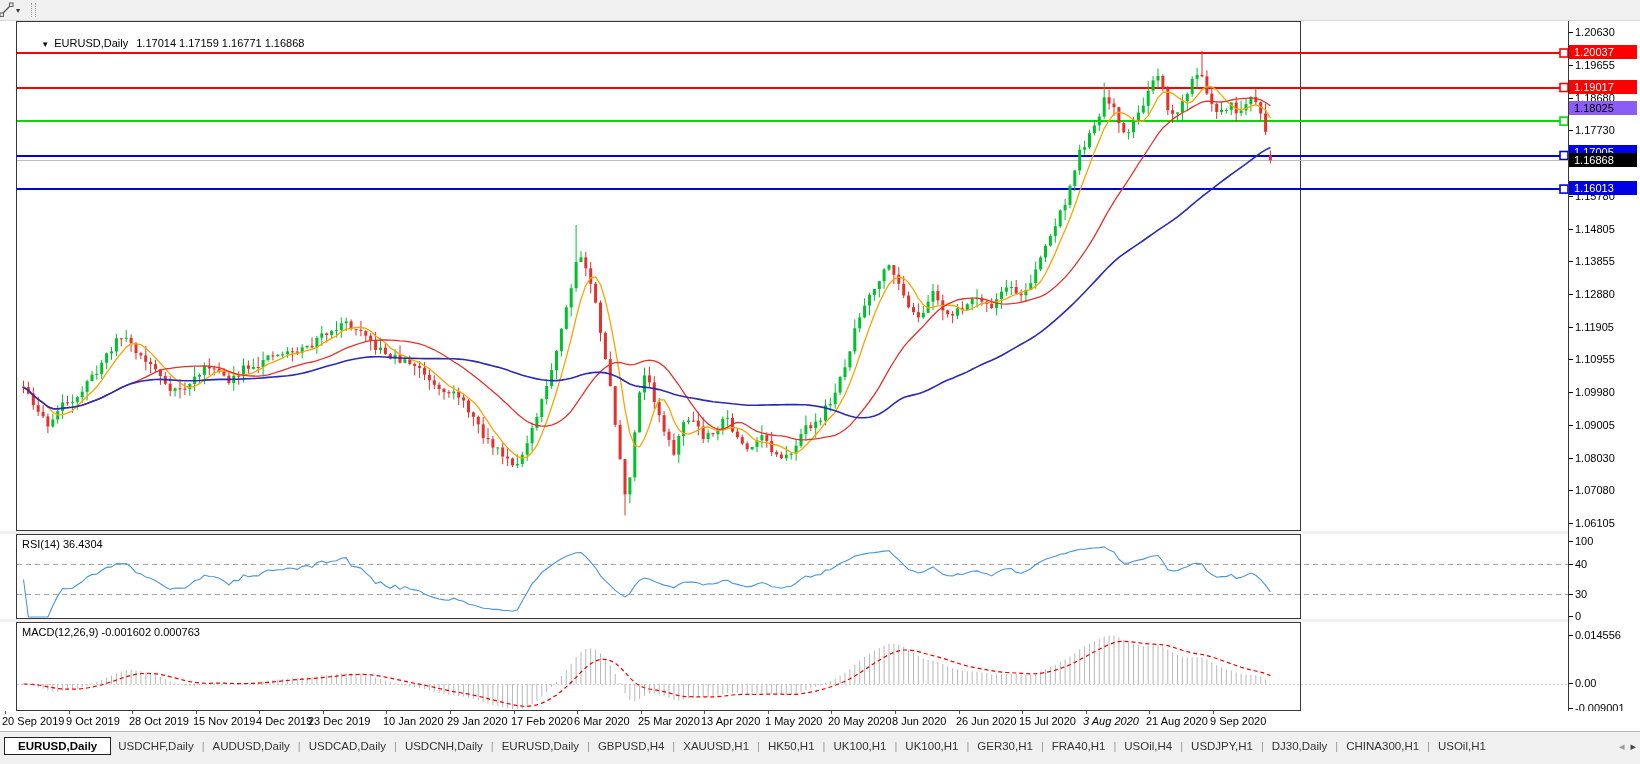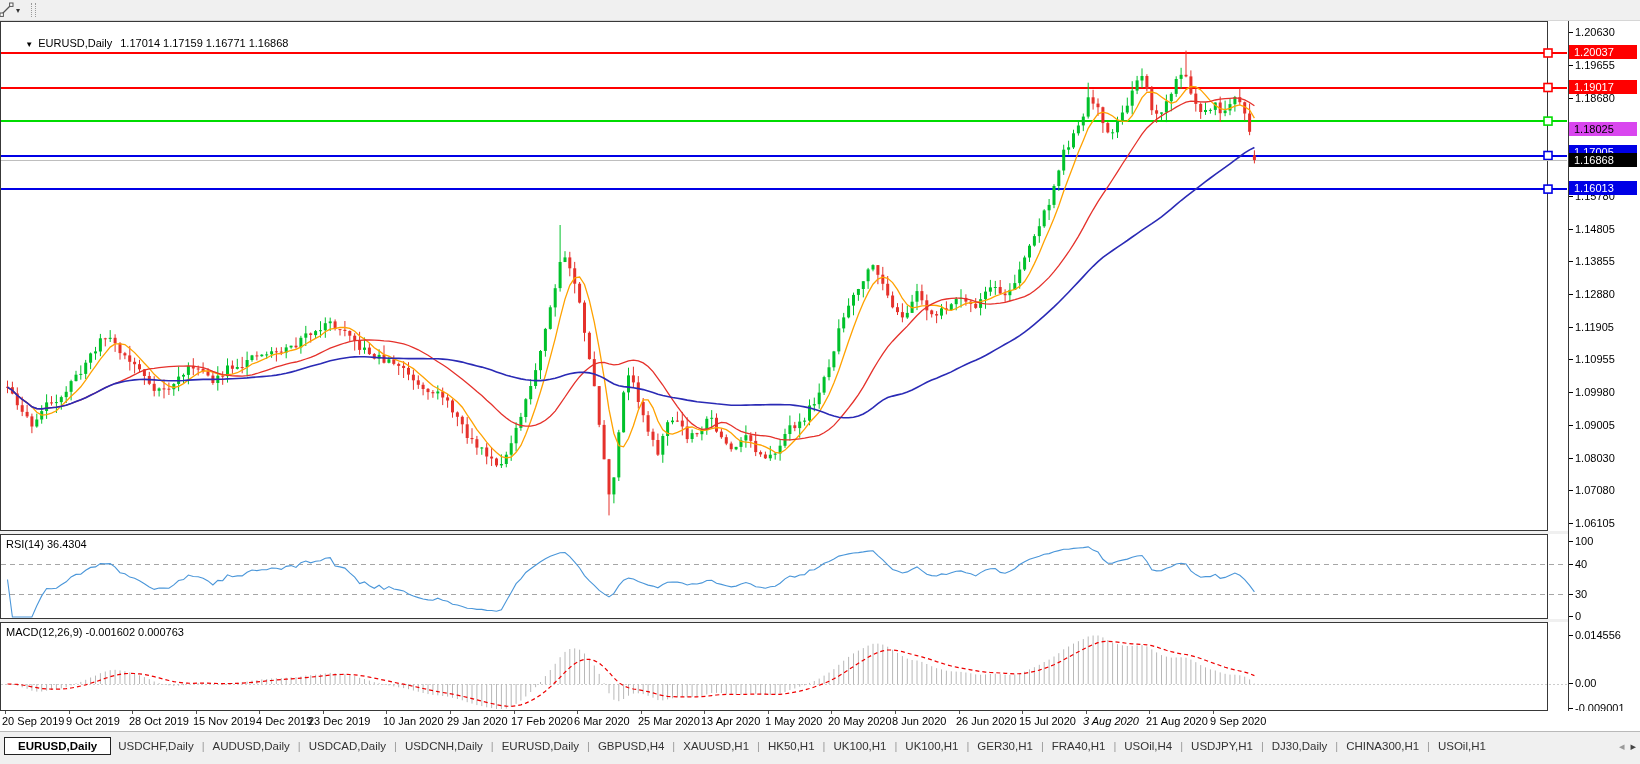--- a/index.html
+++ b/index.html
@@ -8,21 +8,21 @@
   
   .toolbar{position:absolute;top:0;left:0;width:1640px;height:20px;background:#f0f0f0;
            border-bottom:1px solid #d6d6d6;display:flex;align-items:center;}
   .tool-btn{display:flex;align-items:center;height:18px;padding:0 3px;margin-left:-4px;cursor:pointer;}
   .caret{font-size:8px;color:#333;margin-left:2px;}
   .grip{width:3px;height:14px;border-left:1px dotted #9a9a9a;border-right:1px dotted #9a9a9a;margin:0 8px 0 8px;}
   .tf-group{display:flex;align-items:center;height:20px;}
   .tf-btn{height:16px;line-height:16px;padding:0 8px;margin:0 1px;color:#1a1a1a;border:1px solid transparent;cursor:pointer;}
   .tf-btn.active{background:#e9e9e9;border:1px solid #b3b3b3;}
   
-  .panel{position:absolute;left:0;width:1548px;background:#fff;border:1px solid #383838;box-sizing:border-box;}
+  .panel{position:absolute;left:16px;width:1285px;background:#fff;border:1px solid #383838;box-sizing:border-box;}
   .panel-main{top:21px;height:510px;}
   .panel-rsi{top:534px;height:85px;}
   .panel-macd{top:622px;height:89px;}
   .splitter{position:absolute;left:0;width:1568px;height:3px;background:#f0f0f0;cursor:row-resize;}
   .svg-holder{position:absolute;inset:0;}
   .chart-title{position:absolute;top:3px;left:6px;z-index:5;white-space:pre;}
   .chart-title .collapse{font-size:8px;margin-right:5px;}
   .chart-title .ohlc{margin-left:8px;}
   .ind-label{position:absolute;top:3px;left:5px;z-index:5;}
   
@@ -939,21 +939,21 @@
       <div class="ytick" style="top: 462px;">
         <span class="dash"></span>
         <span class="txt">1.07080</span>
       </div>
       <div class="ytick" style="top: 495px;">
         <span class="dash"></span>
         <span class="txt">1.06105</span>
       </div>
       <div class="lvl-label" style="top: 24px; background: rgb(255, 0, 0); color: rgb(255, 255, 255);">1.20037</div>
       <div class="lvl-label" style="top: 59px; background: rgb(255, 0, 0); color: rgb(255, 255, 255);">1.19017</div>
-      <div class="lvl-label" style="top: 101px; background: #d946ef; color: rgb(0, 0, 0);">1.18025</div>
+      <div class="lvl-label" style="top: 80px; background: #8b5cf6; color: rgb(0, 0, 0);">1.18025</div>
       <div class="lvl-label" style="top: 124px; background: rgb(0, 0, 230); color: rgb(255, 255, 255);">1.17005</div>
       <div class="lvl-label" style="top: 160px; background: rgb(0, 0, 230); color: rgb(255, 255, 255);">1.16013</div>
       <div class="cur-label" style="top: 132px;">1.16868</div>
       <div class="ytick" style="top: 513px;">
         <span class="dash"></span>
         <span class="txt">100</span>
       </div>
       <div class="ytick" style="top: 536px;">
         <span class="dash"></span>
         <span class="txt">40</span>

